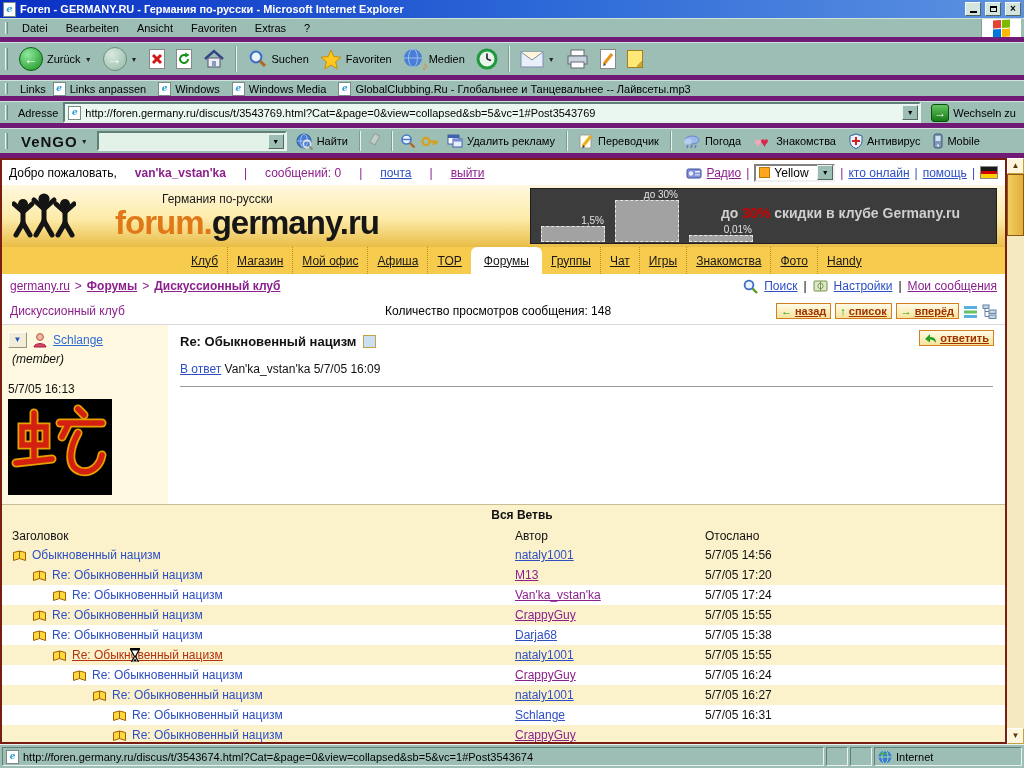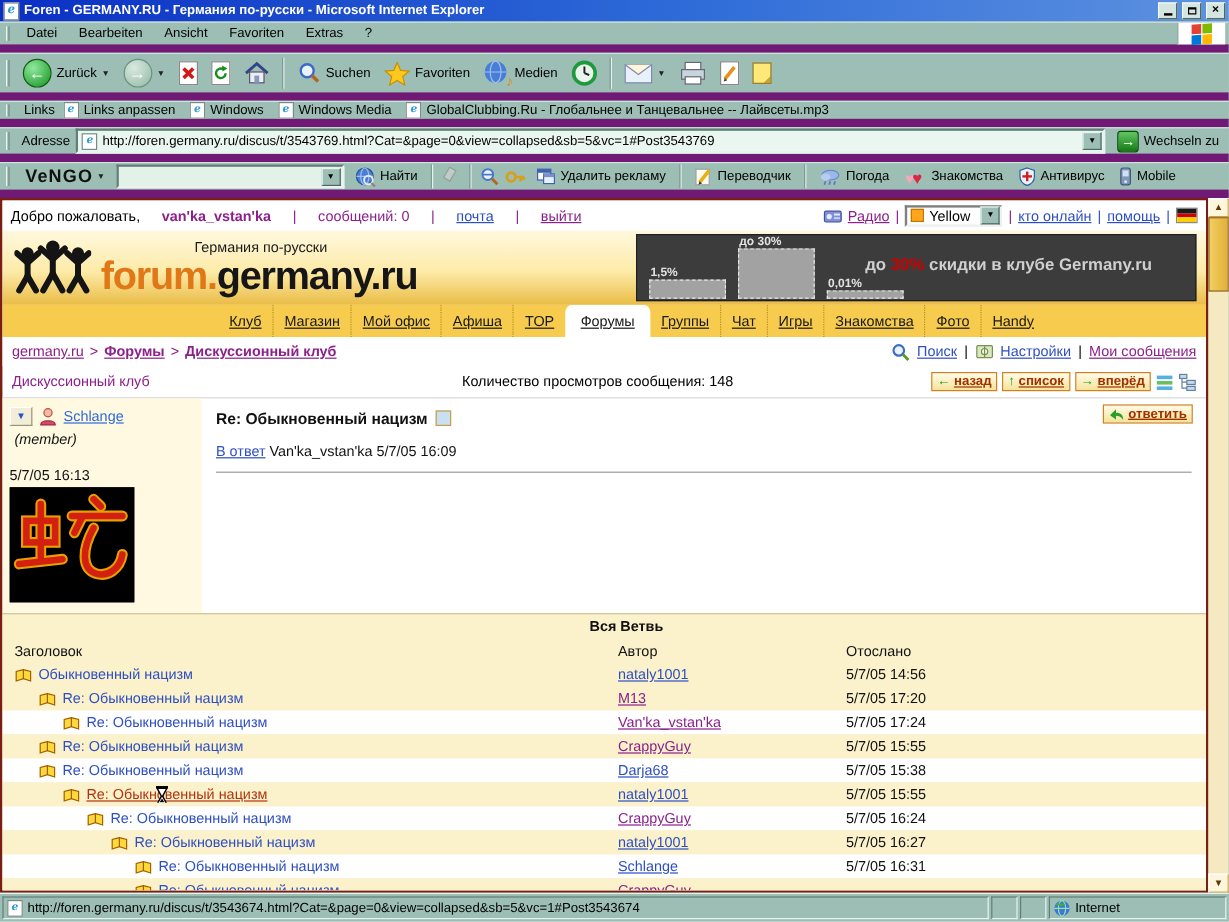--- a/index.html
+++ b/index.html
@@ -9,21 +9,21 @@
 
   
   .titlebar { flex:0 0 18px; background:linear-gradient(90deg,#0A2FC4,#2E6BD8 55%,#5E92E0); display:flex; align-items:center; padding:0 3px; gap:4px; }
   .titlebar .title { color:#fff; font-weight:bold; font-size:11px; flex:1; white-space:nowrap; overflow:hidden; }
   .ie-page { width:13px; height:15px; background:#fff; border:1px solid #7A8A86; font:bold italic 10px "DejaVu Serif",serif; color:#2E9BD6; text-align:center; line-height:12px; flex:0 0 13px; }
   .winbtn { width:16px; height:14px; background:#D4E4DE; border:1px solid; border-color:#F2FAF7 #50685F #50685F #F2FAF7; font-size:10px; line-height:11px; text-align:center; color:#000; font-weight:bold; }
   .winbtn .minbar { display:block; width:7px; height:2px; background:#000; margin:8px auto 0; }
   .winbtn .restbox { display:block; width:7px; height:6px; border:1px solid #000; border-top-width:2px; margin:3px auto 0; }
 
   
-  .bar { background:#9CBEB5; border-top:1px solid #CFE2DC; border-bottom:7px solid #701a75; display:flex; align-items:center; padding:0 3px; }
+  .bar { background:#9CBEB5; border-top:1px solid #CFE2DC; border-bottom:5px solid #701a75; display:flex; align-items:center; padding:0 3px; }
   .grip { width:3px; height:70%; border-left:1px solid #E8F2EE; border-right:1px solid #6E8C84; margin:0 5px 0 2px; flex:0 0 3px; }
   .menubar { flex:0 0 20px; }
   .menu-item { padding:2px 9px; color:#000; }
   .win-flag { margin-left:auto; width:40px; height:18px; background:#fff; border-left:1px solid #7F9C94; display:flex; align-items:center; justify-content:center; gap:0; }
   .flagq { width:8px; height:8px; display:inline-block; }
 
   .toolbar { flex:0 0 38px; gap:1px; }
   .tbtn { display:flex; align-items:center; gap:4px; padding:2px 5px; height:32px; color:#000; font-size:11px; white-space:nowrap; }
   .circle { width:24px; height:24px; border-radius:50%; color:#fff; font-weight:bold; font-size:14px; line-height:23px; text-align:center; flex:0 0 24px; }
   .back-circle { background:radial-gradient(circle at 35% 30%,#8FE89F,#16921C); border:1px solid #0A5E10; }
@@ -68,25 +68,25 @@
   .style-select { height:18px; background:#fff; border:2px solid; border-color:#808080 #F0F0F0 #F0F0F0 #808080; display:flex; align-items:center; gap:4px; padding-left:3px; width:81px; color:#000; }
   .swatch { width:11px; height:11px; background:#FFA61C; border:1px solid #C07800; }
   .style-select .drop-btn { margin-left:auto; }
   .de-flag { width:18px; height:13px; border:1px solid #888; display:flex; flex-direction:column; }
   .de-flag i { flex:1; }
 
   .site-header { flex:0 0 62px; background:linear-gradient(#FFF8DF,#FDEBA8 55%,#E9BC46); position:relative; display:flex; align-items:center; padding-left:10px; }
   .logo-text { margin-left:8px; line-height:1; }
   .tagline { font-size:12px; color:#1A1A1A; margin:0 0 1px 78px; }
   .logo-main { font-size:33px; font-weight:bold; letter-spacing:-1px; font-family:"Liberation Sans",sans-serif; }
-  .logo-forum { color:#E07818; }
+  .logo-forum { color:#E07818;margin-left:31px; }
   .logo-domain { color:#161616; }
   .banner { position:absolute; right:8px; top:3px; width:467px; height:56px; background:#3C3C3C; border:1px solid #1E1E1E; }
   .bbar { position:absolute; bottom:1px; background:#A2A2A2; border:1px dashed #E6E6E6; width:64px; }
-  .bbar-label { position:absolute; bottom:100%; width:100%; text-align:left; color:#E2E2E2; font-size:10px; padding-bottom:1px;font-weight:bold; }
+  .bbar-label { position:absolute; bottom:100%; width:100%; text-align:right; color:#E2E2E2; font-size:10px; padding-bottom:1px; }
   .banner-text { position:absolute; right:18px; top:16px; width:275px; text-align:center; font-weight:bold; font-size:14px; color:#CFCFCF; }
   .banner-hl { color:#CC0000; }
 
   .tabs { flex:0 0 27px; background:#F7CC4E; display:flex; align-items:stretch; padding-left:180px; font-size:12px; }
   .tab { display:flex; align-items:center; padding:0 9px; color:#181818; text-decoration:underline; }
   .tab + .tab { border-left:1px dotted #B8901C; }
   .tab.active { background:#fff; border-radius:6px 6px 0 0; border-left:none; padding:0 13px; text-decoration:underline; }
   .tab.active + .tab { border-left:none; }
 
   .crumb-row { flex:0 0 24px; background:#fff; display:flex; align-items:center; padding:0 8px; font-size:12px; }

